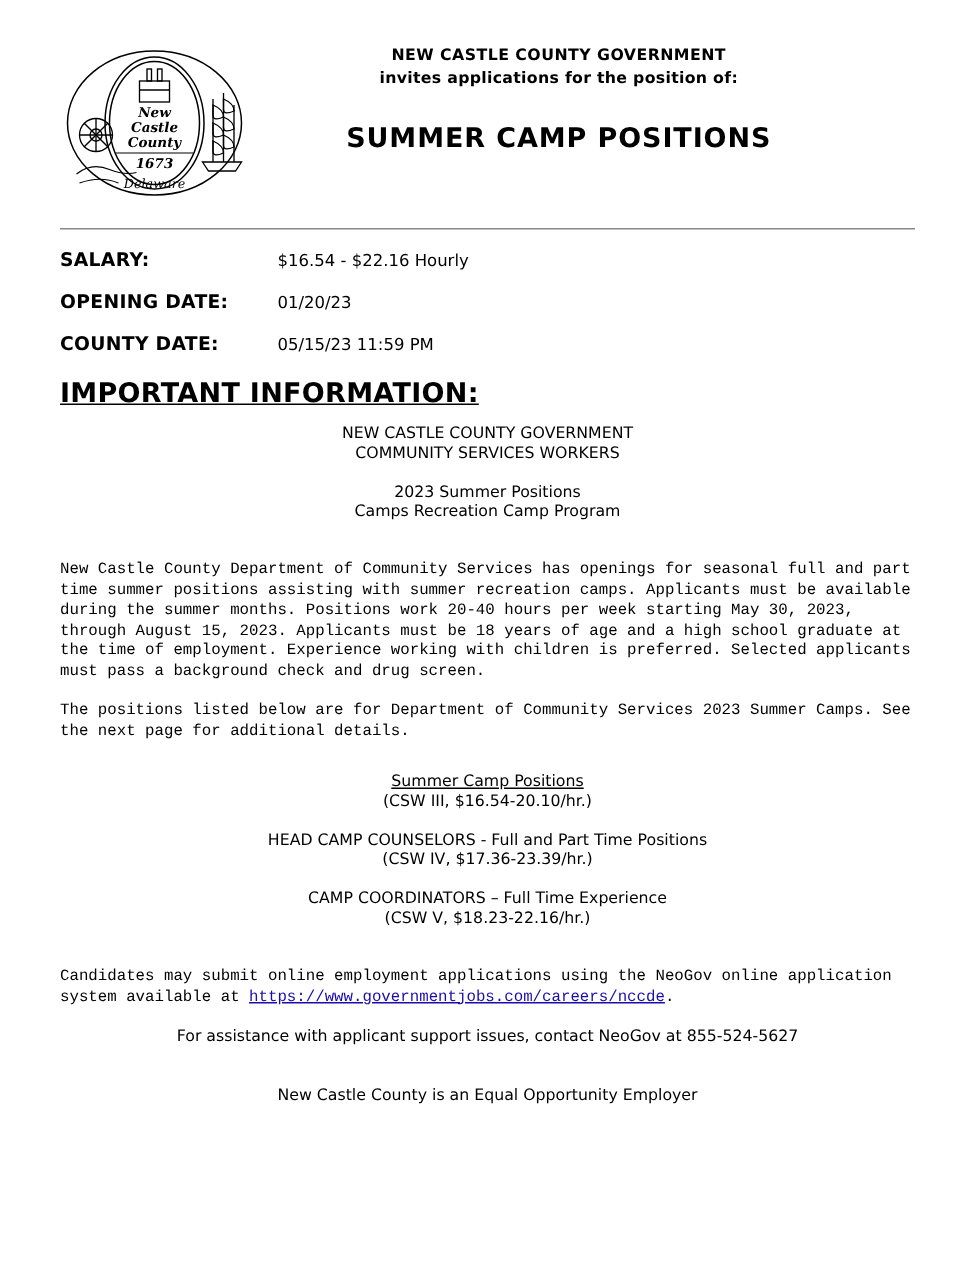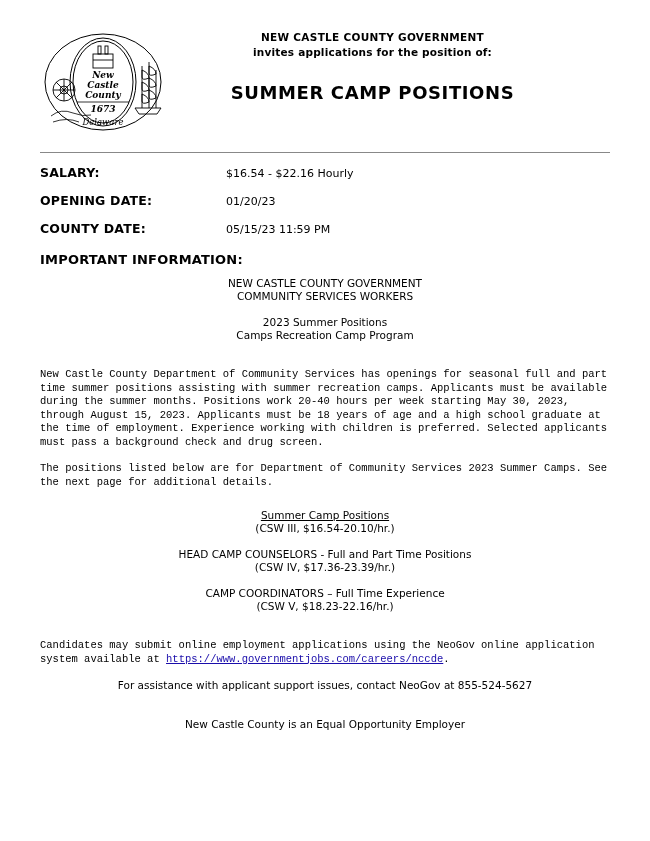--- a/index.html
+++ b/index.html
@@ -70,39 +70,39 @@
   }
 
   
   .fields {
     padding-top: 12px;
   }
   .field-row {
     display: flex;
     align-items: baseline;
     margin-bottom: 13px;
-    gap: 41px;
   }
   .field-label {
     width: 145px;
     flex: 0 0 145px;
     font-size: 12.5px;
     font-weight: bold;
     letter-spacing: 0.2px;
   }
   .field-value {
     font-size: 11px;
     text-align: right;
   }
   .section-heading {
-    font-size: 13px;
+    font-size: 18px;
     font-weight: bold;
     letter-spacing: 0.2px;
     margin-top: 16px;
     margin-bottom: 10px;
+    text-decoration: underline;
   }
 
   
   .body-area {
     font-size: 10.5px;
     line-height: 13px;
   }
   .centered-block {
     text-align: center;
     line-height: 13px;

